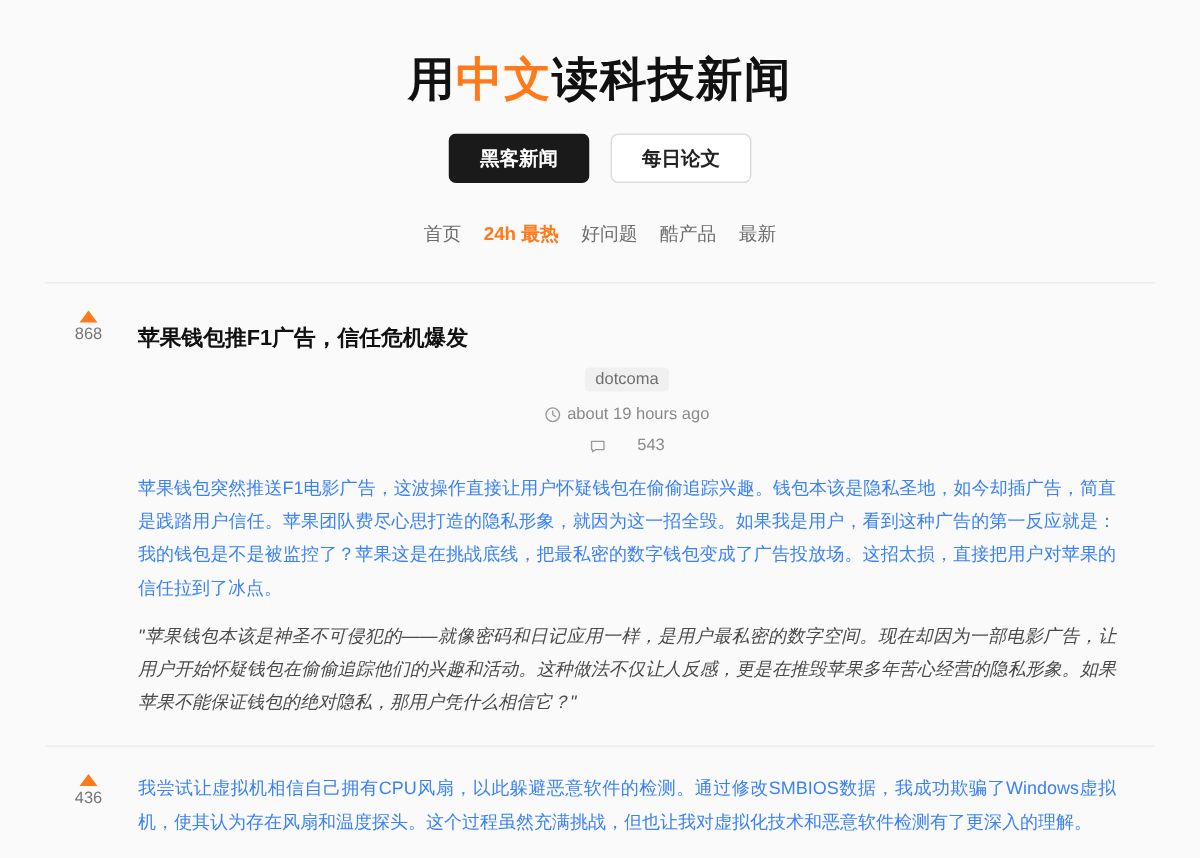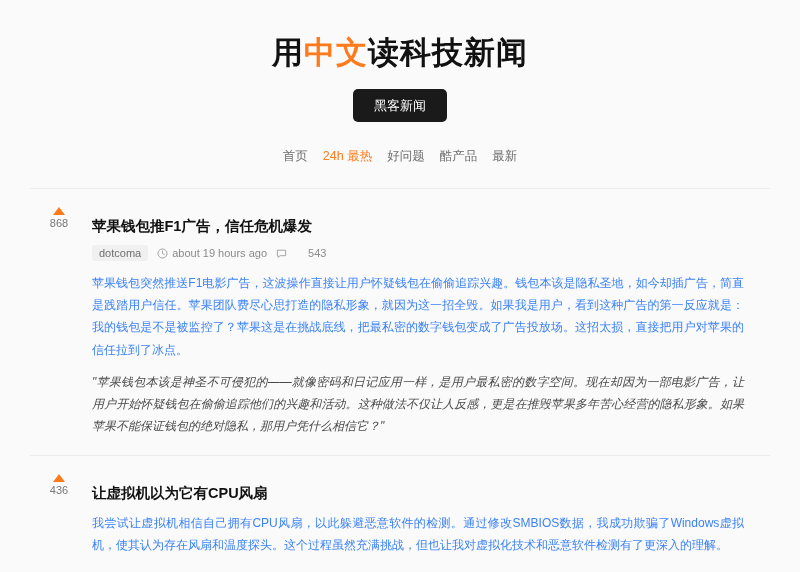--- a/index.html
+++ b/index.html
@@ -37,21 +37,21 @@
   }
   
   .btn-row {
     display: flex;
     justify-content: center;
     gap: 14px;
     margin-bottom: 26px;
   }
   .btn {
     font-size: 13px;
-    font-weight: normal;
+    font-weight: bold;
     border-radius: 5px;
     padding: 9px 20px;
     border: 1px solid transparent;
     cursor: pointer;
     line-height: 1;
   }
   .btn-primary {
     background: #1a1a1a;
     color: #ffffff;
   }
@@ -69,21 +69,21 @@
   }
   .nav-item {
     font-size: 12.5px;
     color: #6d6d6d;
     cursor: pointer;
     line-height: 1;
     padding: 2px 0;
   }
   .nav-item.active {
     color: #ff7a1a;
-    font-weight: normal;
+    font-weight: bold;
   }
   
   .list {
     padding: 0 30px;
   }
   .story {
     display: flex;
     gap: 14px;
     padding: 16px 26px 18px 10px;
     border-top: 1px solid #ececec;
@@ -111,23 +111,25 @@
   .story-title {
     font-size: 14.5px;
     font-weight: bold;
     color: #111111;
     margin: 12px 0 9px 0;
     line-height: 1.3;
     cursor: pointer;
   }
   .meta-row {
     display: flex;
+    align-items: center;
     gap: 9px;
     margin-bottom: 11px;
     flex-wrap: wrap;
+    flex-direction: column;
   }
   .meta-author {
     font-size: 11px;
     color: #6f6f6f;
     background: #f0f0f0;
     border-radius: 3px;
     padding: 2px 7px;
     cursor: pointer;
   }
   .meta-time {
@@ -167,20 +169,21 @@
 
 <div class="page">
 
   <h1 class="site-title">
     <span>用</span><span class="accent">中文</span><span>读科技新闻</span>
   </h1>
 
 
   <div class="btn-row">
     <button class="btn btn-primary">黑客新闻</button>
+    <button class="btn btn-secondary">每日论文</button>
   </div>
 
   <div class="nav-row">
     <div class="nav-item">首页</div>
     <div class="nav-item active">24h 最热</div>
     <div class="nav-item">好问题</div>
     <div class="nav-item">酷产品</div>
     <div class="nav-item">最新</div>
   </div>
 
@@ -217,20 +220,19 @@
         <p class="quote">"苹果钱包本该是神圣不可侵犯的——就像密码和日记应用一样，是用户最私密的数字空间。现在却因为一部电影广告，让用户开始怀疑钱包在偷偷追踪他们的兴趣和活动。这种做法不仅让人反感，更是在推毁苹果多年苦心经营的隐私形象。如果苹果不能保证钱包的绝对隐私，那用户凭什么相信它？"</p>
       </div>
     </div>
 
     <div class="story">
       <div class="score-col">
         <div class="arrow"></div>
         <div class="score">436</div>
       </div>
       <div class="story-body">
-        <div class="story-title">让虚拟机以为它有CPU风扇</div>
         <p class="summary">我尝试让虚拟机相信自己拥有CPU风扇，以此躲避恶意软件的检测。通过修改SMBIOS数据，我成功欺骗了Windows虚拟机，使其认为存在风扇和温度探头。这个过程虽然充满挑战，但也让我对虚拟化技术和恶意软件检测有了更深入的理解。</p>
 
       </div>
     </div>
 
   </div>
 </div>
 
 </body></html>

